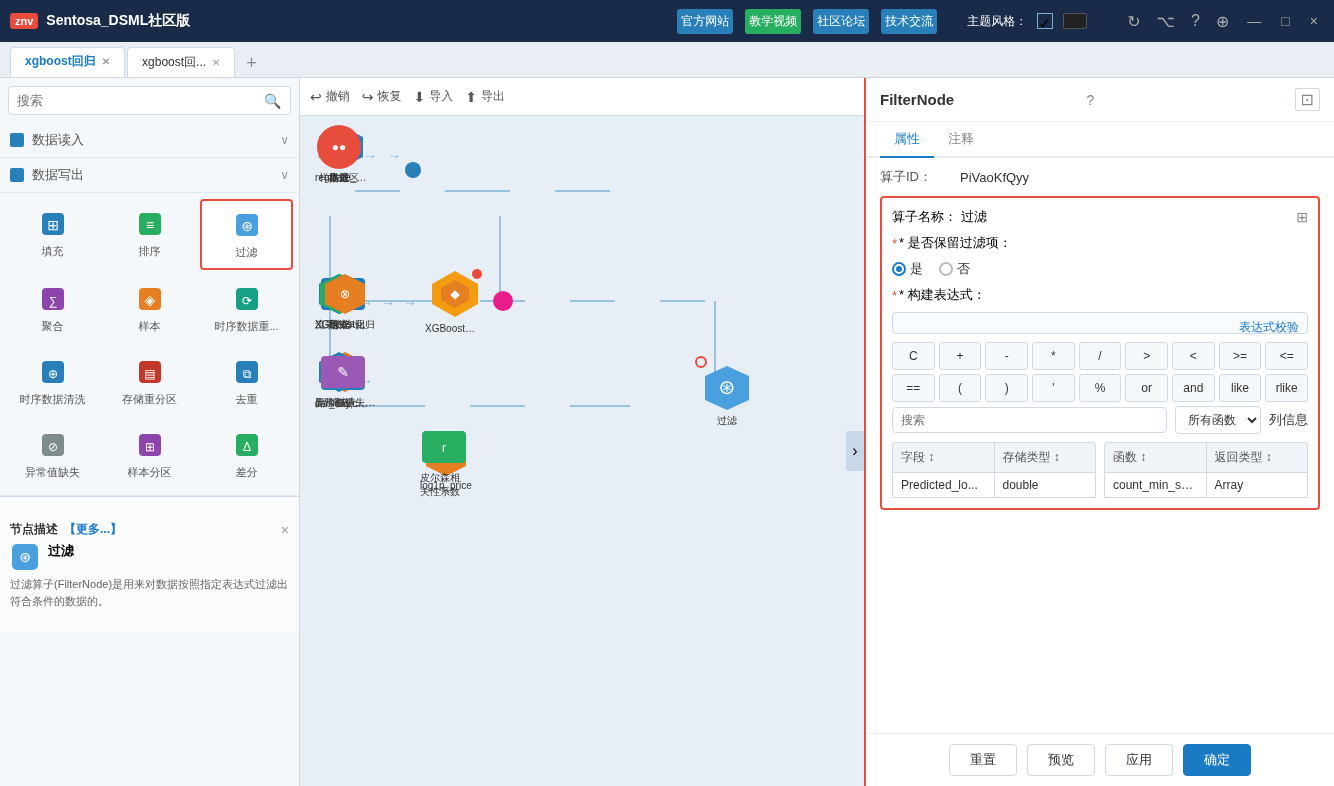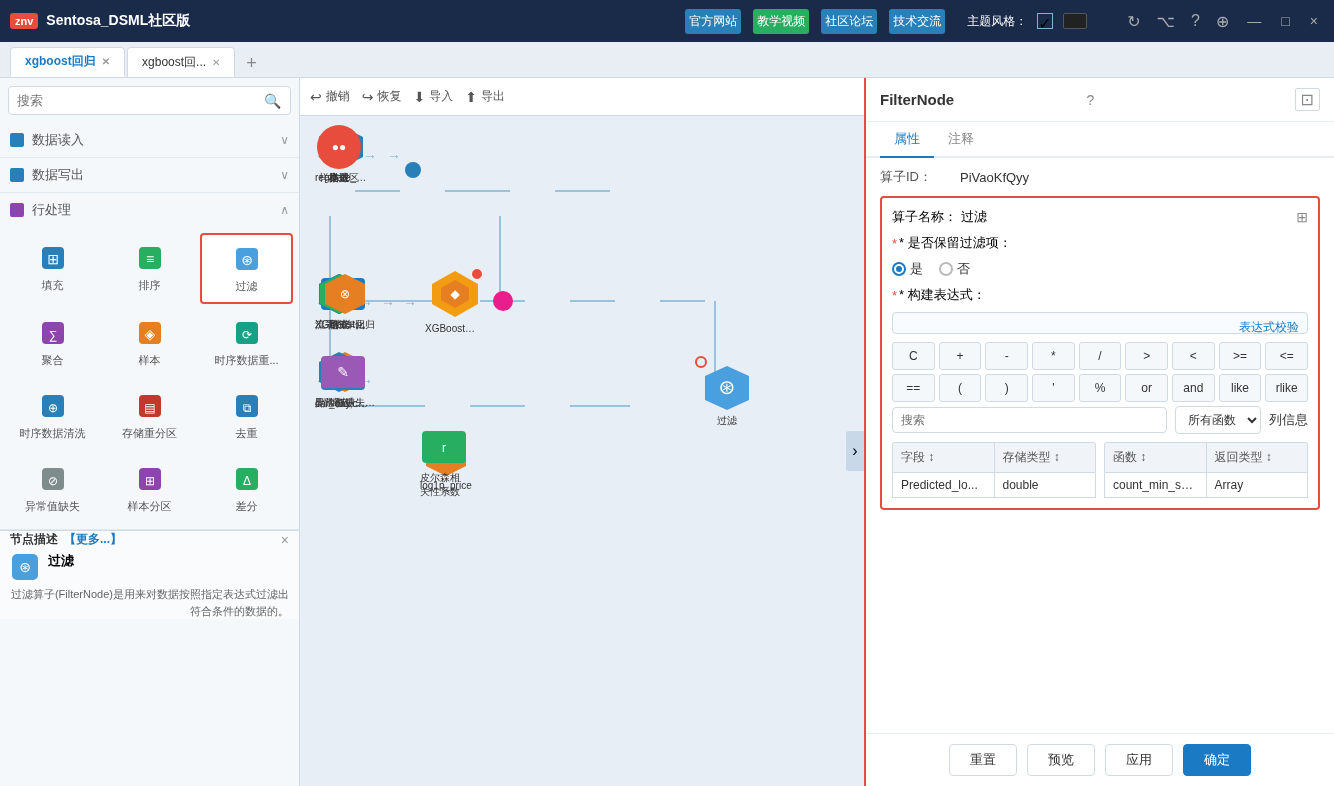--- a/index.html
+++ b/index.html
@@ -33,21 +33,21 @@
       color: white;
       border: none;
       padding: 4px 4px;
       border-radius: 3px;
       font-size: 12px;
       cursor: pointer;
       margin: 0 2px;
     }
     .titlebar-nav-btn.green { background: #27ae60; }
     .titlebar-nav-btn.blue { background: #2980b9; }
-    .titlebar-theme-label { color: white; font-size: 12px; margin-left: 12px; }
+    .titlebar-theme-label { color: white; font-size: 12px; margin-left: 20px; }
     .titlebar-theme-check {
       width: 16px; height: 16px;
       border: 1px solid #7fb3d3;
       background: transparent;
       display: inline-block;
       margin: 0 2px;
     }
     .titlebar-theme-dark {
       width: 24px; height: 16px;
       background: #222;
@@ -187,24 +187,23 @@
     }
     .sidebar-item-icon {
       width: 32px; height: 32px;
       margin-bottom: 4px;
       display: flex; align-items: center; justify-content: center;
     }
 
     
     .node-desc {
       border-top: 1px solid #d0dae4;
-      padding: 0 10px;
+      padding: 24px 10px;
       background: #f9fbfc;
       font-size: 12px;
-      text-align: right;
     }
     .node-desc-header {
       display: flex;
       align-items: center;
       justify-content: space-between;
       margin-bottom: 4px;
     }
     .node-desc-title { font-weight: bold; color: #333; display: flex; align-items: center; gap: 6px; }
     .node-desc-close { color: #999; cursor: pointer; font-size: 14px; }
     .node-desc-more { color: #1a7bc4; cursor: pointer; }
@@ -559,25 +558,20 @@
 
     <div class="sidebar-section">
       <div class="sidebar-section-header">
         <span class="sidebar-section-icon blue"></span>
         <span>数据写出</span>
         <span class="sidebar-chevron">∨</span>
       </div>
     </div>
 
     <div class="sidebar-section">
-      <div class="sidebar-section-header">
-        <span class="sidebar-section-icon purple"></span>
-        <span>行处理</span>
-        <span class="sidebar-chevron">∧</span>
-      </div>
       <div class="sidebar-grid">
 
         <div class="sidebar-item">
           <div class="sidebar-item-icon">
             <svg width="30" height="30" viewBox="0 0 30 30">
                 <rect x="4" y="4" width="22" height="22" rx="4" fill="#2980b9"></rect>
                 <text x="15" y="21" text-anchor="middle" fill="white" font-size="14">⊞</text>
               </svg>
           </div>
           <span>填充</span>

